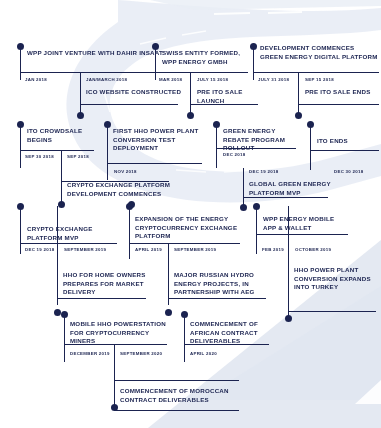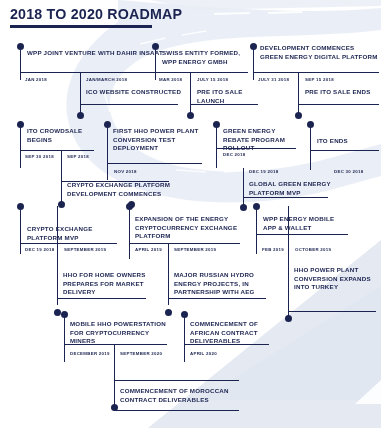--- a/index.html
+++ b/index.html
@@ -125,24 +125,20 @@
       <path d="M 176 170 L 206 172 M 224 172 L 252 170" stroke="#ffffff" stroke-width="1.6" fill="none" opacity="0.8"></path>
 
       <path d="M 381 240 L 381 428 L 148 428 Z" fill="#e4e9f2"></path>
       <path d="M 381 286 L 381 400 L 200 400 Z" fill="#dfe5f0" opacity="0.55"></path>
       <path d="M 355 404 L 381 380 L 381 404 Z" fill="#ffffff" opacity="0.9"></path>
 
       <path d="M 150 0 L 381 0 L 381 6 L 196 10 Z" fill="#e9edf5" opacity="0.8"></path>
     </svg>
   </div>
 
-  <div class="header">
-    <div class="title">2018 TO 2020 ROADMAP</div>
-    <div class="title-rule"></div>
-  </div>
 
   <div class="layer">
 
     <div class="vline" style="left:20px; top:46px; height:34px;"></div>
     <div class="hline" style="left:20px; top:72px; width:147px;"></div>
 
     <div class="vline" style="left:80px; top:72px; height:43px;"></div>
     <div class="hline" style="left:80px; top:104px; width:98px;"></div>
 
     <div class="vline" style="left:155px; top:46px; height:34px;"></div>

